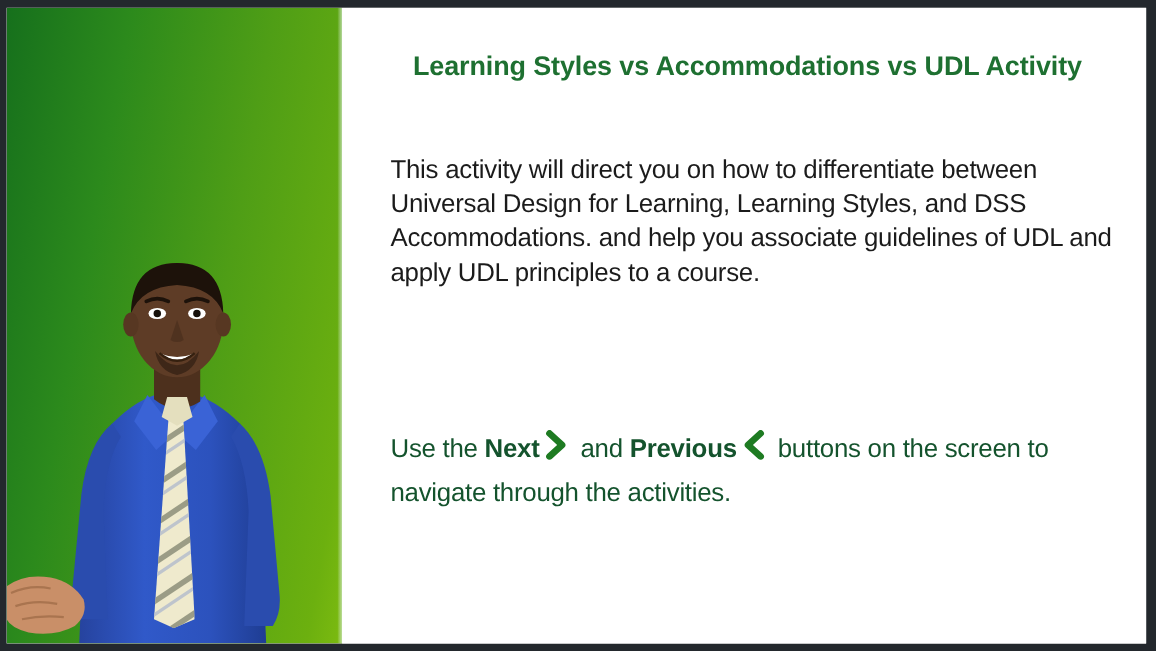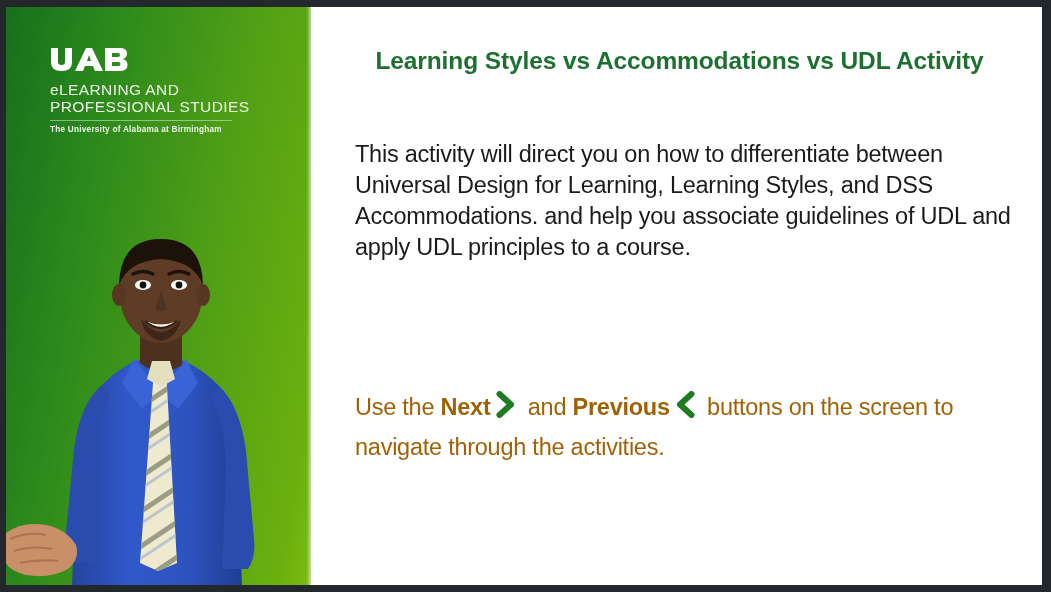--- a/index.html
+++ b/index.html
@@ -123,55 +123,40 @@
     font-family: "Liberation Sans", sans-serif;
     font-size: 23.5px;
     line-height: 31px;
     letter-spacing: -0.25px;
   }
   .nav-text {
     position: absolute;
     left: 44px;
     right: 22px;
     top: 382px;
-    color: #a16207;
+    color: #14532d;
     font-family: "Liberation Sans", sans-serif;
     font-size: 23.5px;
     line-height: 36.5px;
     letter-spacing: -0.25px;
   }
   .nav-text b { font-weight: bold; }
   .chev {
     display: inline-block;
     vertical-align: -3px;
     margin: 0 5px;
   }
 </style>
 </head>
 <body>
 
 <div class="slide">
 
   <div class="brand-panel">
 
-    <div class="logo-lockup">
-
-      <svg class="uab-mark" viewBox="0 0 156 50" aria-hidden="true">
-        <g fill="#ffffff">
-          <path d="M2,2 L16,2 L16,30 Q16,36 23,36 Q30,36 30,30 L30,2 L44,2 L44,31 Q44,48 23,48 Q2,48 2,31 Z"></path>
-          <path d="M50,48 L66,48 L70,38 L86,38 L90,48 L106,48 L84,2 L72,2 Z M74,28 L78,16 L82,28 Z"></path>
-          <path d="M110,2 L140,2 Q154,2 154,13 Q154,21 146,24 Q155,27 155,36 Q155,48 139,48 L110,48 Z M124,12 L124,20 L136,20 Q140,20 140,16 Q140,12 136,12 Z M124,30 L124,38 L137,38 Q141,38 141,34 Q141,30 137,30 Z"></path>
-        </g>
-      </svg>
-
-      <div class="logo-line logo-line-1"><span class="lower">e</span><span>LEARNING AND</span></div>
-      <div class="logo-line">PROFESSIONAL STUDIES</div>
-      <div class="logo-rule"></div>
-      <div class="logo-tagline">The University of Alabama at Birmingham</div>
-    </div>
 
     <svg class="presenter" viewBox="0 0 305 352" preserveAspectRatio="xMidYMax meet" aria-hidden="true">
       <defs>
         <linearGradient id="shirtG" x1="0" y1="0" x2="1" y2="0">
           <stop offset="0%" stop-color="#26439e"></stop>
           <stop offset="35%" stop-color="#3059c9"></stop>
           <stop offset="70%" stop-color="#2c52bd"></stop>
           <stop offset="100%" stop-color="#1f3d93"></stop>
         </linearGradient>
         <linearGradient id="skinG" x1="0" y1="0" x2="0" y2="1">

